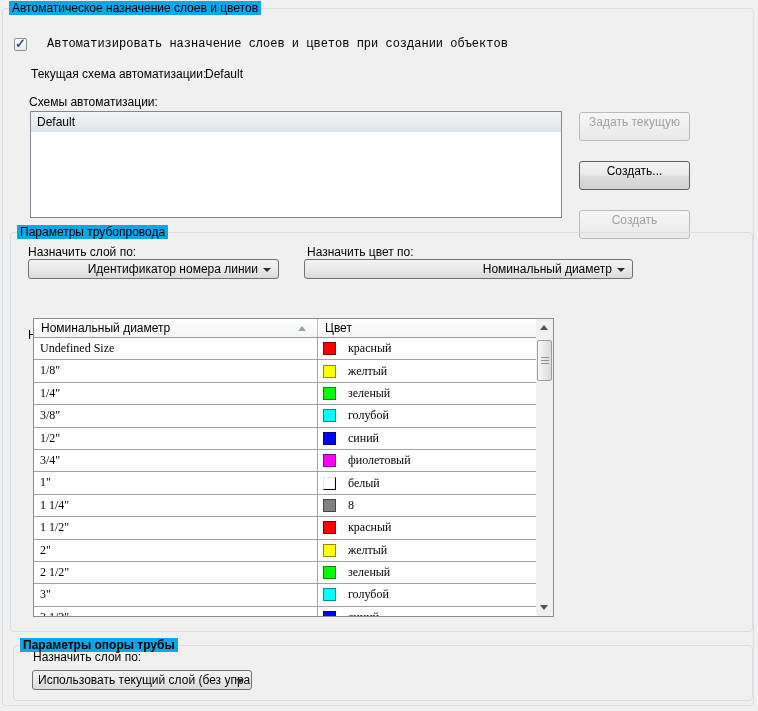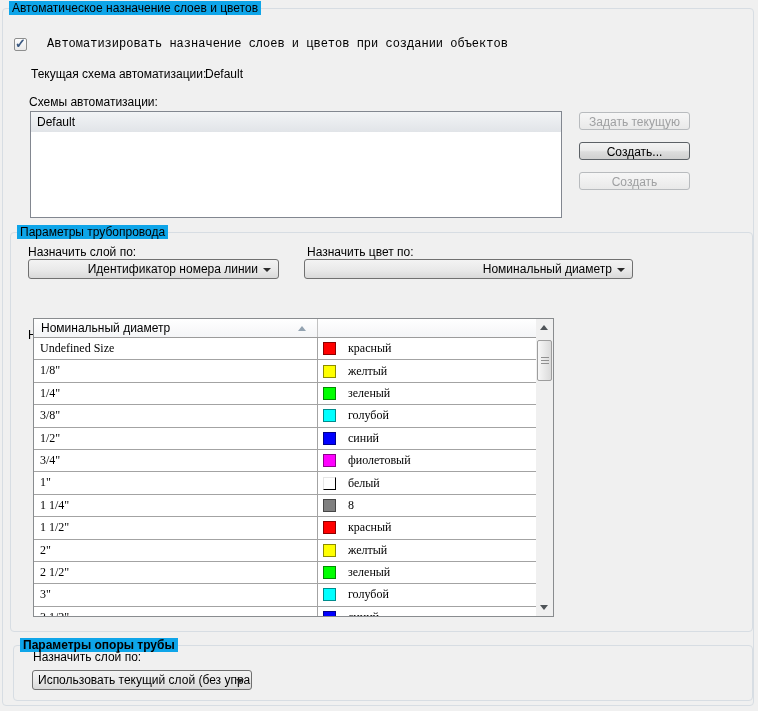--- a/index.html
+++ b/index.html
@@ -20,21 +20,21 @@
     font-size:13px;font-weight:bold;color:#3c5a82;}
 
   
   .listbox{position:absolute;left:30px;top:111px;width:532px;height:107px;
     background:#fff;border:1px solid #828790;overflow:hidden;}
   .list-item{height:20px;line-height:20px;padding-left:6px;}
   .list-item.selected{background:linear-gradient(#f2f4f6,#e1e4e8);}
 
   
   .btncol{position:absolute;left:579px;top:112px;width:111px;}
-  .btn{width:111px;height:18px;line-height:19px;text-align:center;margin-bottom:12px;
+  .btn{width:111px;height:29px;line-height:19px;text-align:center;margin-bottom:20px;
     border:1px solid #5c6166;border-radius:3px;color:#000;
     background:linear-gradient(#f3f3f3,#ebebeb 45%,#dddddd 55%,#d0d0d0);}
   .btn.disabled{border-color:#b8bbbe;color:#9fa0a2;
     background:linear-gradient(#f6f6f6,#f0f0f0 50%,#e9e9e9);}
 
   
   .combo{position:absolute;height:20px;border:1px solid #707070;border-radius:3px;
     background:linear-gradient(#f3f3f3,#e9e9e9 55%,#d9d9d9);overflow:hidden;}
   .combo .ctext{display:block;line-height:18px;padding-left:5px;padding-right:20px;
     overflow:hidden;white-space:nowrap;text-align:right;}
@@ -117,20 +117,23 @@
 </div>
 
 <span class="abs" style="left:28px;top:284px;margin-top:44px;">Настройки цвета:</span>
 
 <div class="table">
   <div class="thead">
     <div class="th th1">
       <span>Номинальный диаметр</span>
       <span class="sort-asc"></span>
     </div>
+    <div class="th th2">
+      <span>Цвет</span>
+    </div>
   </div>
   <div>
       <div class="trow">
         <div class="tcell c1">Undefined Size</div>
         <div class="tcell c2">
           <span class="swatch" style="background: rgb(255, 0, 0);"></span>
           <span>красный</span>
         </div>
       </div>
       <div class="trow">

